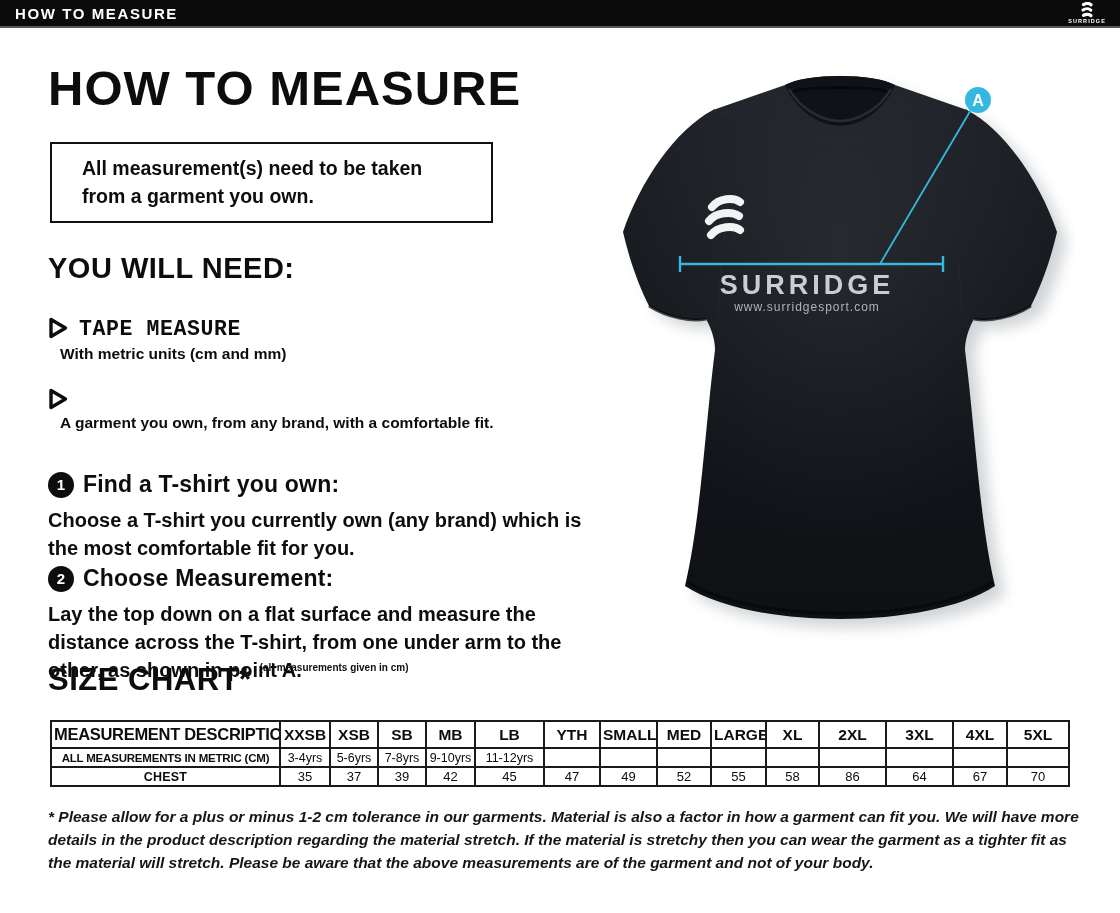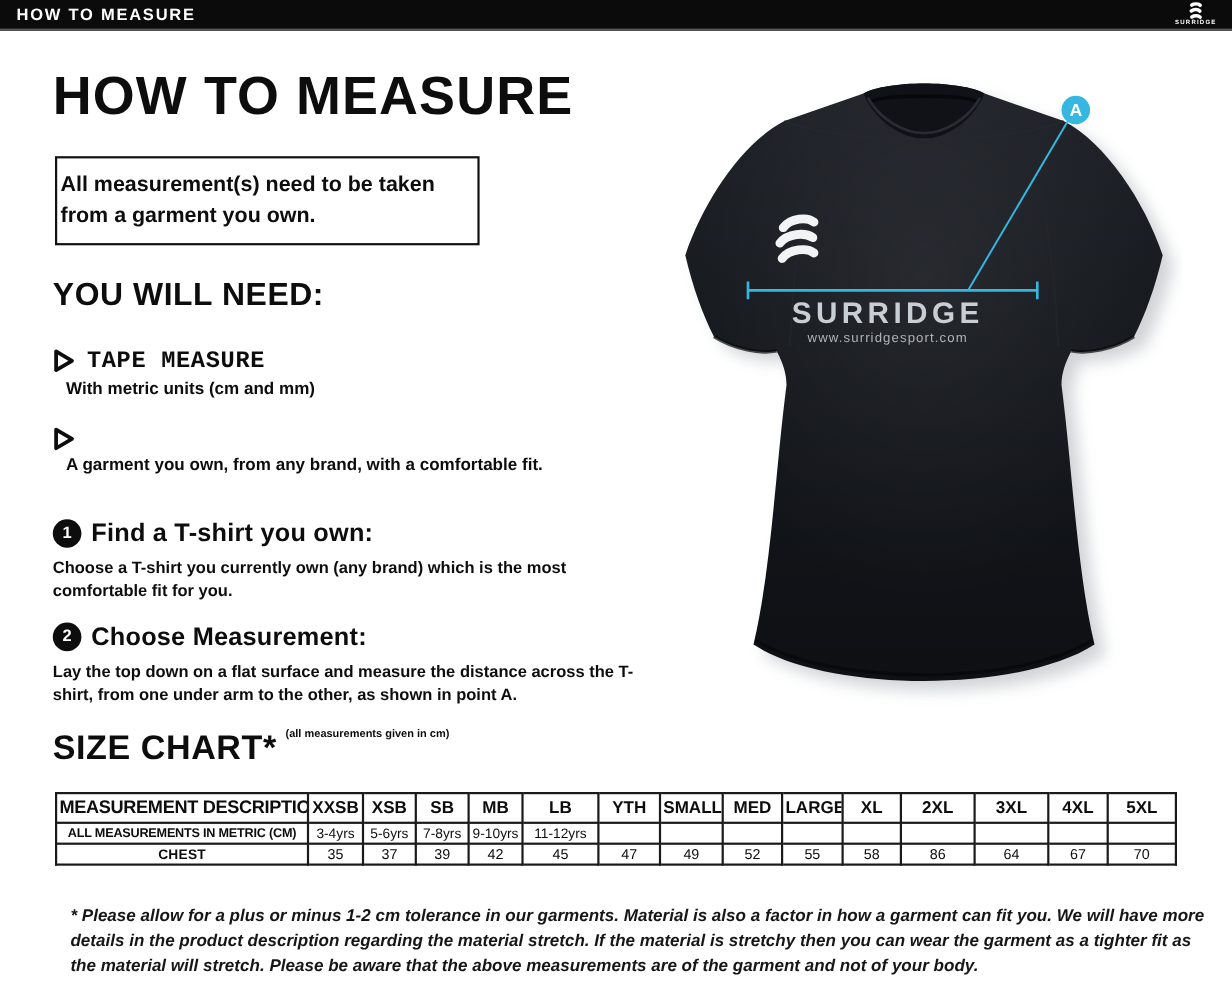--- a/index.html
+++ b/index.html
@@ -25,22 +25,22 @@
   .topbar-logo-text {
     color:#ffffff; font-size:5.5px; font-weight:bold; letter-spacing:1.1px; margin-top:1px;
   }
 
   
   .page-title {
     position:absolute; left:48px; top:60px; margin:0;
     font-size:49px; font-weight:bold; letter-spacing:1px; color:#0d0d0d;
   }
   .notice-box {
-    position:absolute; left:50px; top:142px; width:386px;
-    border:2.5px solid #111; padding:11px 3px;
+    position:absolute; left:50px; top:142px; width:443px;
+    border:2.5px solid #111; padding:11px 30px;
   }
   .notice-text { margin:0; font-size:19.5px; font-weight:bold; line-height:1.42; }
 
   .ywn-heading {
     position:absolute; left:48px; top:252px; margin:0;
     font-size:29px; font-weight:bold; letter-spacing:0.5px;
   }
 
   .need-item { position:absolute; left:48px; }
   #need-item-0 { top:317px; }
@@ -53,21 +53,21 @@
   #step-0 { top:471px; }
   #step-1 { top:565px; }
   .step-head { display:flex; align-items:center; gap:9px; }
   .step-num {
     width:26px; height:26px; border-radius:50%; background:#0d0d0d; color:#fff;
     display:flex; align-items:center; justify-content:center;
     font-size:15px; font-weight:bold; flex:0 0 26px;
   }
   .step-title { font-size:23px; font-weight:bold; letter-spacing:0.2px; }
   .step-desc {
-    margin:8px 0 0; font-size:15px; font-weight:bold; line-height:1.4; width:540px;
+    margin:8px 0 0; font-size:20px; font-weight:bold; line-height:1.4; width:540px;
   }
 
   
   .sc-head { position:absolute; left:48px; top:662px; display:flex; align-items:flex-start; }
   .sc-title { margin:0; font-size:31px; font-weight:bold; letter-spacing:0.5px; }
   .sc-sub { font-size:10px; font-weight:bold; margin-left:8px; }
 
   .size-table-wrap { position:absolute; left:50px; top:720px; }
   table.size-table {
     border-collapse:collapse; table-layout:fixed; width:1018px;
@@ -81,21 +81,21 @@
   table.size-table tbody tr { height:19px; }
   th.col-desc   { text-align:left; padding-left:6px; font-size:16.5px; letter-spacing:-0.3px; }
   th.col-size   { font-size:15.5px; }
   td.row-label  { text-align:left; padding-left:5px; font-weight:bold; }
   tr.metric-row td.row-label { font-size:11.5px; letter-spacing:-0.2px; }
   tr.metric-row td.cell-val  { font-size:12.5px; }
   tr.chest-row  td.row-label { font-size:12.5px; letter-spacing:0.2px; }
   tr.chest-row  td.cell-val  { font-size:13px; }
 
   .disclaimer {
-    position:absolute; left:48px; top:806px; width:1044px; margin:16px;
+    position:absolute; left:48px; top:806px; width:1044px; margin:0;
     font-size:15.5px; font-weight:bold; font-style:italic; line-height:1.48; color:#161616;
   }
 
   
   .shirt-wrap { position:absolute; left:585px; top:70px; width:490px; height:585px; }
 </style>
 </head>
 <body>
 
 <header class="topbar">

